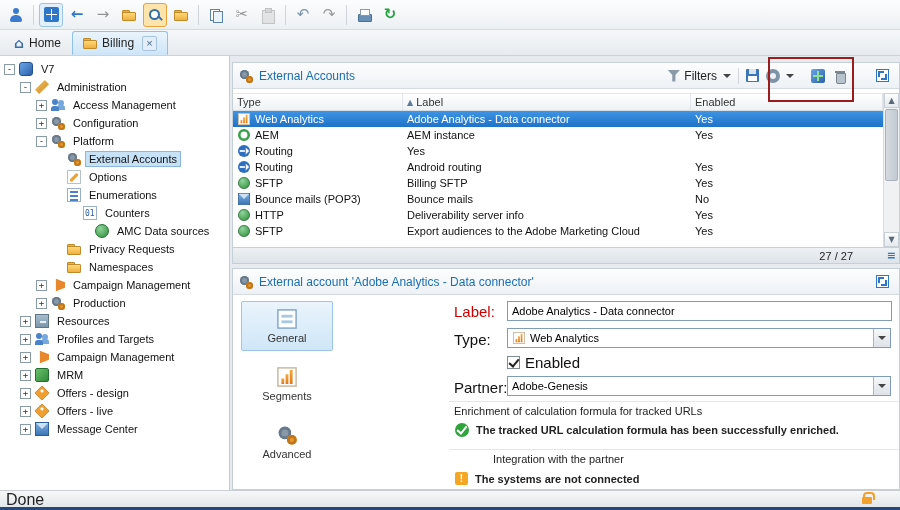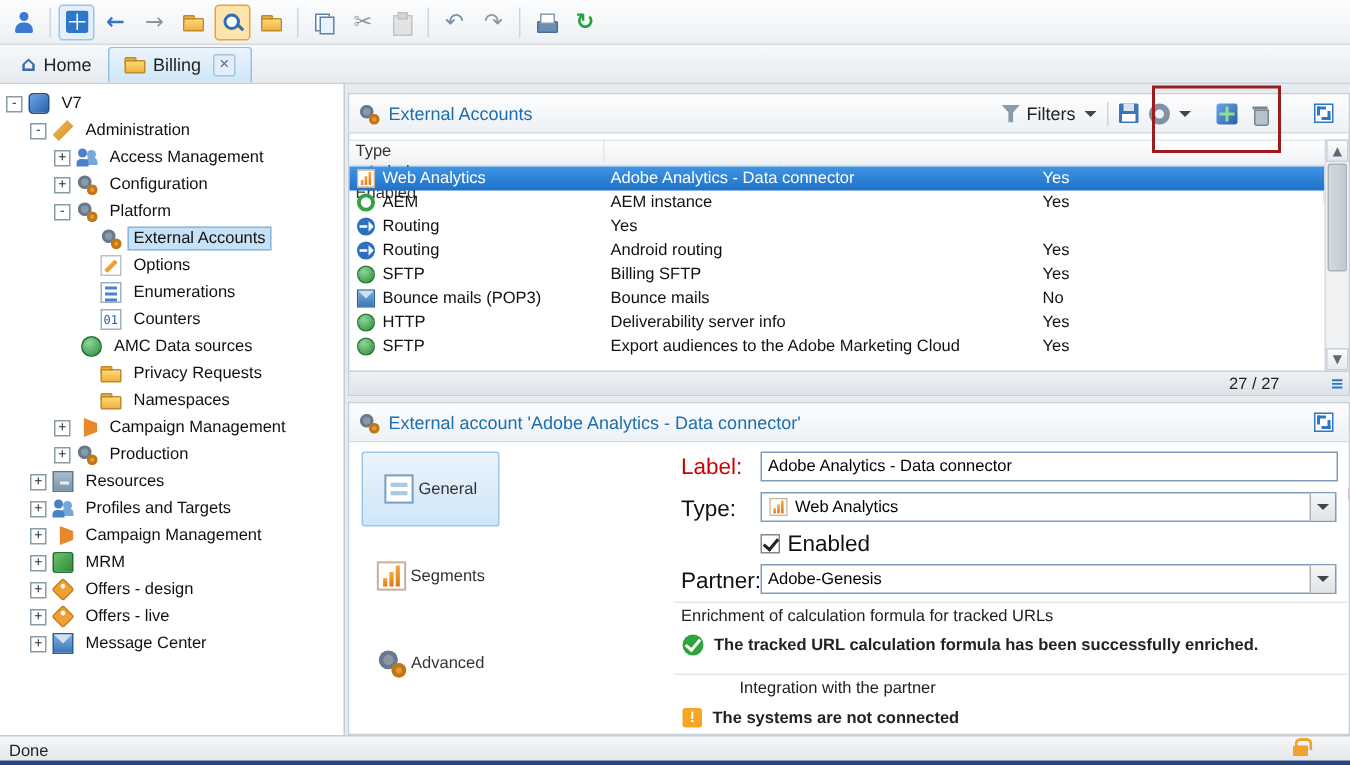--- a/index.html
+++ b/index.html
@@ -111,42 +111,42 @@
   .panel-header { height:26px; background:linear-gradient(#fdfdfe,#edf1f5); border-bottom:1px solid #d4dbe1;
     display:flex; align-items:center; padding:0 6px; gap:6px; }
   .panel-title { color:#1b6fae; font-size:12px; }
   .htools { margin-left:auto; display:flex; align-items:center; gap:7px; padding-right:4px; }
   .filter-btn { display:flex; align-items:center; gap:4px; font-size:12px; color:#222; }
   .hsep { width:1px; height:16px; background:#d0d5da; }
   .hspace { width:14px; }
 
   
   .grid-head { position:absolute; left:0; top:30px; right:16px; height:18px; display:flex;
-    background:linear-gradient(#ffffff,#eef1f4); border-bottom:1px solid #d8dde2; border-top:1px solid #e4e8ec; font-size:11px; color:#333;flex-direction:column; }
+    background:linear-gradient(#ffffff,#eef1f4); border-bottom:1px solid #d8dde2; border-top:1px solid #e4e8ec; font-size:11px; color:#333; }
   .gh { padding:1px 4px; border-right:1px solid #e2e6ea; display:flex; align-items:center; gap:3px; }
   .c-type { width:170px; } .c-label { width:288px; } .c-enabled { flex:1; }
   .sortglyph { font-size:8px; color:#5a7a9a; font-family:"DejaVu Sans", sans-serif; }
   .grid-body { position:absolute; left:0; top:48px; right:16px; }
   .grow { display:flex; height:16px; align-items:center; font-size:11px; color:#111; }
   .grow.sel { background:linear-gradient(#3f94e4,#1e72c8); color:#fff; }
   .gcell { padding:0 4px; white-space:nowrap; overflow:hidden; display:flex; align-items:center; gap:4px; }
   .count-bar { position:absolute; left:0; bottom:0; right:0; height:16px; background:linear-gradient(#eef1f4,#dde3e8);
     border-top:1px solid #c8cfd6; display:flex; align-items:center; justify-content:flex-end; font-size:11px; color:#222; }
   .count-text { margin-right:46px; }
   .menu-glyph { position:absolute; right:3px; color:#2e77c8; font-weight:bold; font-family:"DejaVu Sans", sans-serif; }
   .vscroll { position:absolute; right:0; top:30px; bottom:16px; width:16px; background:#f0f1f3; border-left:1px solid #d8dde2; }
   .sarrow { position:absolute; left:0; width:15px; height:15px; font-size:8px; color:#5a6a78; display:flex; align-items:center; justify-content:center;
     background:linear-gradient(#fbfcfd,#e6eaee); border:1px solid #c9d0d7; font-family:"DejaVu Sans", sans-serif; }
   .sarrow.up { top:0; } .sarrow.down { bottom:0; }
   .sthumb { position:absolute; left:1px; top:16px; width:13px; height:72px; background:linear-gradient(90deg,#d4dae0,#c2c9d1); border:1px solid #aab3bc; border-radius:2px; }
 
   
   .detail-body { position:absolute; left:0; top:26px; right:0; bottom:0; background:#fff; overflow:hidden; }
   .side-tabs { position:absolute; left:4px; top:6px; width:100px; }
-  .side-tab { height:50px; display:flex; align-items:center; justify-content:center; gap:3px;
+  .side-tab { height:50px; display:flex; flex-direction:column; align-items:center; justify-content:center; gap:3px;
     margin:0 4px 8px 4px; font-size:11px; color:#333; border:1px solid transparent; border-radius:2px; }
   .side-tab.active { background:linear-gradient(#eaf4fc,#cfe6f8); border:1px solid #9cc6e8; }
   .form { position:absolute; left:108px; top:0; right:0; bottom:0; }
   .frow { position:absolute; display:flex; align-items:center; font-size:11px; color:#111; }
   .flabel { font-size:15px; color:#111; }
   .req { color:#cc0000; }
   .tinput { height:20px; border:1px solid #7f9db9; background:#fff; font-family:"Liberation Sans", sans-serif; font-size:11px; padding:0 4px; color:#000; }
   .combo { height:20px; border:1px solid #7f9db9; background:#fff; display:flex; align-items:center; font-size:11px; padding-left:4px; gap:4px; position:relative; }
   .combo-arrow { position:absolute; right:0; top:0; width:17px; height:18px; background:linear-gradient(#f6f7f8,#dfe3e7);
     border-left:1px solid #aab4bc; display:flex; align-items:center; justify-content:center; }
@@ -155,21 +155,21 @@
   .cb.checked::after { content:""; position:absolute; left:3px; top:0px; width:4px; height:8px; border:solid #222; border-width:0 2px 2px 0; transform:rotate(40deg); }
   .sepline { position:absolute; left:0; right:0; height:1px; background:#e3e7ea; }
   .sect-title { position:absolute; font-size:11px; color:#222; }
   .status-ok { width:14px; height:14px; border-radius:50%; background:#2fa33c; position:relative; flex:none; }
   .status-ok::after { content:""; position:absolute; left:4px; top:1px; width:4px; height:8px; border:solid #fff; border-width:0 2px 2px 0; transform:rotate(40deg); }
   .status-warn { width:13px; height:13px; border-radius:2px; background:#f5a623; position:relative; flex:none; color:#fff; font-weight:bold; font-size:10px; text-align:center; line-height:13px; }
   .bold-msg { font-weight:bold; font-size:11px; color:#222; }
 
   
   .statusbar { position:absolute; left:0; top:490px; width:900px; height:17px; background:linear-gradient(#f6f7f8,#e3e7ea);
-    border-top:1px solid #c9ced3; display:flex; align-items:flex-end; padding:0 6px; font-size:11px; color:#222; }
+    border-top:1px solid #c9ced3; display:flex; align-items:flex-start; padding:0 6px; font-size:16px; color:#222; }
   .lock { position:absolute; right:28px; top:497px; width:10px; height:7px; background:#f2a12e; border-radius:1px; }
   .lock::before { content:""; position:absolute; left:1px; top:-5px; width:8px; height:6px; border:2px solid #f2a12e; border-bottom:none; border-radius:4px 4px 0 0; }
   .bottom-edge { position:absolute; left:0; top:507px; width:900px; height:3px; background:#24477c; }
 
   .annotation { position:absolute; left:768px; top:57px; width:86px; height:45px; border:2px solid #9b1c1c; z-index:50; pointer-events:none; }
 </style>
 </head>
 <body>
 
 <div class="window">
@@ -269,26 +269,26 @@
       <div class="trow" style="padding-left: 52px;">
         <span class="texp none"></span>
         <span class="ti i-options"></span>
         <span class="tlabel">Options</span>
       </div>
       <div class="trow" style="padding-left: 52px;">
         <span class="texp none"></span>
         <span class="ti i-list"></span>
         <span class="tlabel">Enumerations</span>
       </div>
-      <div class="trow" style="padding-left: 52px;">
+      <div class="trow" style="padding-left: 52px; margin-left: 16px;">
         <span class="texp none"></span>
         <span class="ti i-counter"></span>
         <span class="tlabel">Counters</span>
       </div>
-      <div class="trow" style="padding-left: 25px; margin-left: 14px;">
+      <div class="trow" style="padding-left: 80px;">
         <span class="texp none"></span>
         <span class="ti i-globe"></span>
         <span class="tlabel">AMC Data sources</span>
       </div>
       <div class="trow" style="padding-left: 52px;">
         <span class="texp none"></span>
         <span class="ti i-folder"></span>
         <span class="tlabel">Privacy Requests</span>
       </div>
       <div class="trow" style="padding-left: 52px;">

